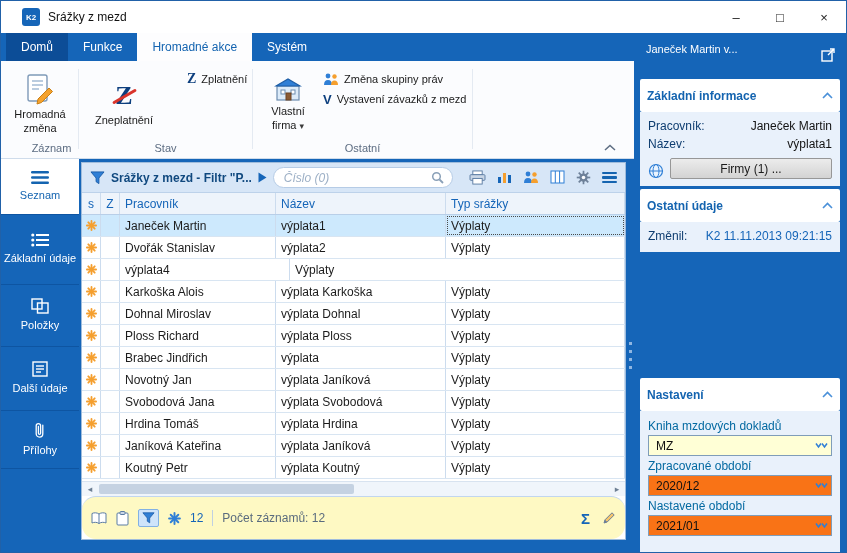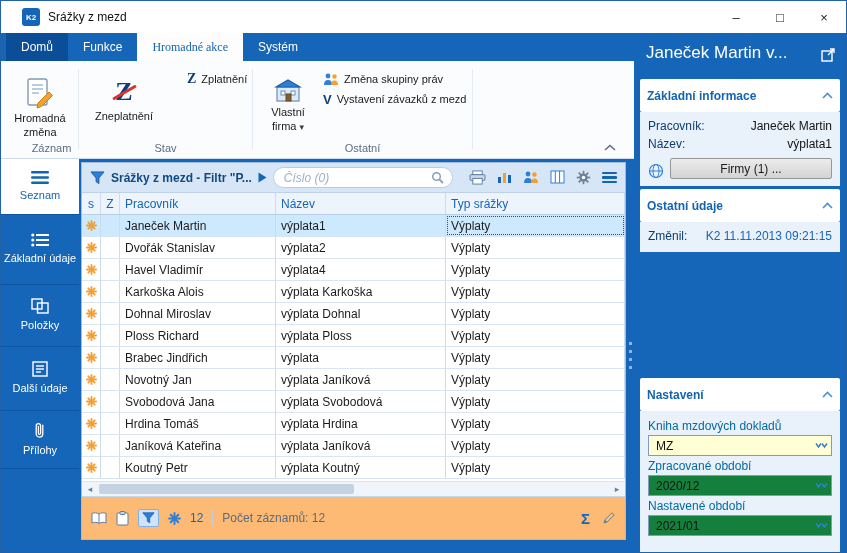--- a/index.html
+++ b/index.html
@@ -16,27 +16,27 @@
   .title-text { margin-left:8px; font-size:12px; color:#111; }
   .win-controls { margin-left:auto; display:flex; height:100%; }
   .win-btn { width:44px; display:flex; align-items:center; justify-content:center;
              font-size:13px; color:#222; cursor:default; }
 
   
   .tabrow { position:absolute; top:32px; left:0; right:0; height:28px; background:#1565b8;
             display:flex; padding-left:5px; }
   .tab { padding:0 15px; display:flex; align-items:center; font-size:12px; color:#fff; white-space:nowrap; }
   .tab.tab-domu { background:#0c4d97; }
-  .tab.active { background:#fdfdfe; color:#1464b0;font-family:Liberation Serif, serif; }
+  .tab.active { background:#fdfdfe; color:#1464b0; }
 
   
   .ribbon { position:absolute; top:60px; left:0; width:633px; height:98px; background:#fbfcfe;
             border-bottom:1px solid #cfdceb; }
-  .big-btn { position:absolute; top:16px; height:76px; display:flex; flex-direction:column;
-             align-items:center; gap:3px; }
+  .big-btn { position:absolute; top:5px; height:76px; display:flex; flex-direction:column;
+             align-items:center; gap:3px;justify-content:center; }
   .big-label { font-size:11px; color:#1a1a1a; text-align:center; line-height:1.25; }
   .small-btn { position:absolute; display:flex; align-items:center; gap:5px; font-size:11px;
                color:#1a1a1a; height:18px; white-space:nowrap; }
   .z-ico { font-weight:bold; color:#0d3f7e; font-family:"Liberation Serif", serif; }
   .z-ico.big { font-size:26px; line-height:30px; position:relative; }
   .z-ico.big .slash { position:absolute; left:-4px; top:14px; width:27px; height:3px;
                       background:#d9342b; transform:rotate(-30deg); border-radius:2px; }
   .z-ico.small { font-size:14px; }
   .v-ico { font-weight:bold; color:#0d3f7e; font-size:13px; }
   .caret { color:#3b3b3b; font-size:9px; }
@@ -84,57 +84,57 @@
   .trow.selected { background:#cde9fd; }
   .focus-cell { outline:1px dotted #4a4a4a; outline-offset:-2px; }
 
   .hscroll { flex:0 0 15px; background:#f0f5fb; border-top:1px solid #d8e3f0; position:relative;
              display:flex; align-items:center; justify-content:space-between;
              font-size:9px; color:#6d7f94; }
   .hs-arrow { width:16px; text-align:center; }
   .hs-thumb { position:absolute; left:17px; top:2px; height:10px; width:255px;
               background:#c5d2e2; border-radius:2px; }
 
-  .statusbar { flex:0 0 32px; background:#fdba74; border-top:1px solid #c2d6ee; display:flex;
-               align-items:center; gap:9px; padding:12px 9px; font-size:12px; color:#5a6b7e; }
+  .statusbar { flex:0 0 32px; background:#fef9c3; border-top:1px solid #c2d6ee; display:flex;
+               align-items:center; gap:9px; padding:12px 9px; font-size:12px; color:#5a6b7e;border-radius:14px; }
   .sb-pressed { background:#cfe4fa; border:1px solid #82b1e3; border-radius:2px; padding:2px 3px; display:flex; }
   .sb-count { color:#1565b8; }
   .sb-div { width:1px; height:16px; background:#c0d0e2; }
   .sb-right { margin-left:auto; display:flex; align-items:center; gap:12px; }
   .sb-sum { color:#1565b8; font-size:15px; font-weight:bold; }
 
   
   .splitter { position:absolute; left:625px; top:158px; width:8px; bottom:0; background:#1565b8;
               display:flex; flex-direction:column; align-items:center; justify-content:center; gap:5px; }
   .splitter i { width:3px; height:3px; background:#8fb6e2; display:block; }
 
   
   .panel { position:absolute; left:633px; top:32px; right:0; bottom:0; background:#1565b8; }
-  .panel-title { position:absolute; top:10px; left:12px; right:36px; color:#fff; font-size:17px;
+  .panel-title { position:absolute; top:10px; left:12px; right:36px; color:#fff; font-size:11px;
                  white-space:nowrap; overflow:hidden; }
   .popout { position:absolute; top:14px; right:10px; }
 
   .sec { position:absolute; left:6px; right:6px; }
   .sec-header { height:33px; background:#fff; border-radius:2px; display:flex; align-items:center;
                 gap:4px; padding:0 7px; font-size:12px; font-weight:bold; color:#1464b0; }
   .sec-header svg { margin-left:auto; }
   .sec-body { background:#e9f1fb; padding:5px 8px 7px; }
 
   .field-row { display:flex; justify-content:space-between; align-items:center; font-size:12px; padding:2px 0; }
   .f-label { color:#0e3d70; }
   .f-value { color:#141414; }
   .f-value.blue { color:#1565b8; }
 
   .firmy-row { display:flex; align-items:flex-end; gap:6px; margin-top:5px; }
   .firmy-btn { flex:1; height:21px; background:linear-gradient(#ececec,#d3d3d3);
                border:1px solid #979797; border-radius:2px; font-size:12px; color:#1c1c1c;
                display:flex; align-items:center; justify-content:center; }
 
   .input-label { font-size:12px; color:#0369a1; margin:3px 0 2px; }
-  .combo { height:21px; border:1px solid #7f9db9; background:#15803d; display:flex; align-items:center;
+  .combo { height:21px; border:1px solid #7f9db9; background:#f97316; display:flex; align-items:center;
            padding:0 3px 0 5px; gap:3px; margin-bottom:3px; }
   .combo.yellow { background:#ffffd6; }
   .combo input { flex:1; min-width:0; border:0; outline:0; background:transparent;
                  font:12px "Liberation Sans", sans-serif; color:#111; }
   .sec-body.tall { min-height:147px; }
 </style>
 </head>
 <body>
 
 <div class="window">
@@ -362,21 +362,20 @@
       <svg width="11" height="11" viewBox="0 0 12 12">
         <g stroke="#f59f2e" stroke-width="2" stroke-linecap="round">
           <line x1="6" y1="1" x2="6" y2="11"></line>
                 <line x1="1" y1="6" x2="11" y2="6"></line>
           <line x1="2.5" y1="2.5" x2="9.5" y2="9.5"></line>
                 <line x1="9.5" y1="2.5" x2="2.5" y2="9.5"></line>
         </g>
       </svg>
     </div>
     <div class="cell c-z"></div>
-    <div class="cell c-prac">Havel Vladimír</div>
     <div class="cell c-naz">výplata4</div>
     <div class="cell c-typ">Výplaty</div>
   </div>
         <div class="trow">
     <div class="cell c-s">
       <svg width="11" height="11" viewBox="0 0 12 12">
         <g stroke="#f59f2e" stroke-width="2" stroke-linecap="round">
           <line x1="6" y1="1" x2="6" y2="11"></line>
                 <line x1="1" y1="6" x2="11" y2="6"></line>
           <line x1="2.5" y1="2.5" x2="9.5" y2="9.5"></line>

